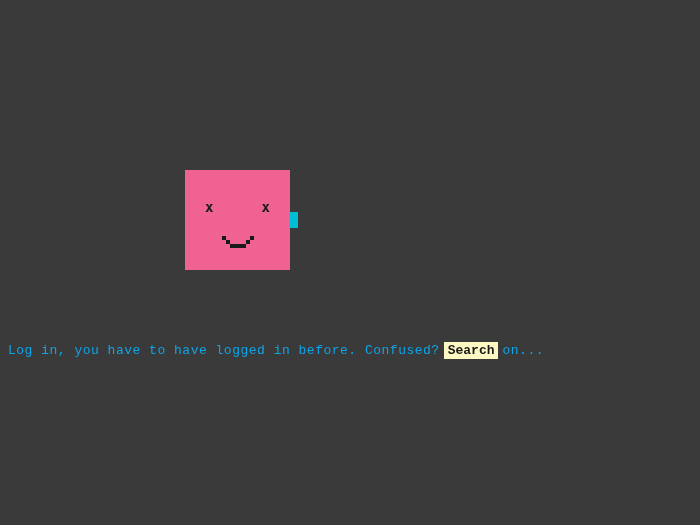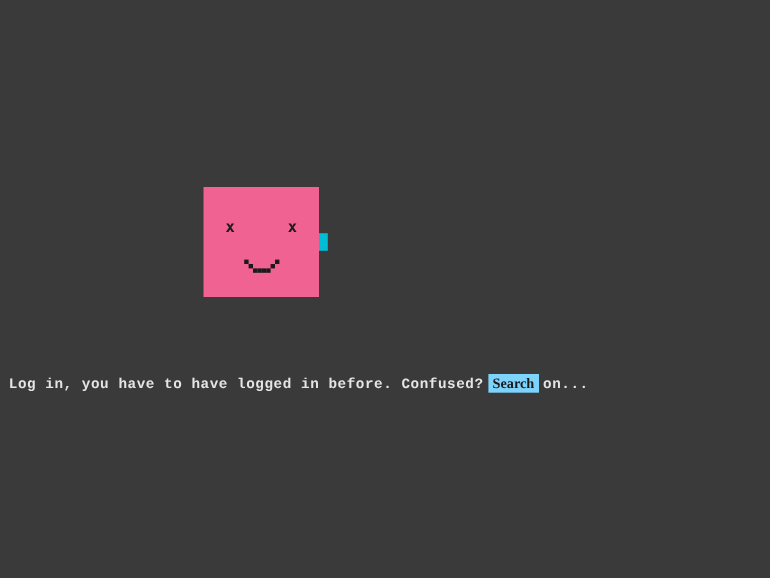--- a/index.html
+++ b/index.html
@@ -117,31 +117,30 @@
       position: absolute;
       left: 0;
       top: 340px;
       width: 700px;
       padding-left: 8px;
     }
 
     .message-text {
       font-family: 'Courier New', Courier, monospace;
       font-size: 13px;
-      color: #e5e5e5;
+      color: #0ea5e9;
       letter-spacing: 0.5px;
-      font-weight: bold;
     }
 
     .search-link {
-      background-color: #7dd3fc;
+      background-color: #fef9c3;
       color: #1a1a1a;
       padding: 1px 4px;
       text-decoration: none;
-      font-family: Liberation Serif, serif;
+      font-family: Liberation Mono, monospace;
       font-size: 13px;
       font-weight: bold;
       cursor: pointer;
     }
   </style>
 </head>
 <body>
 
 <div class="main-container">
 

